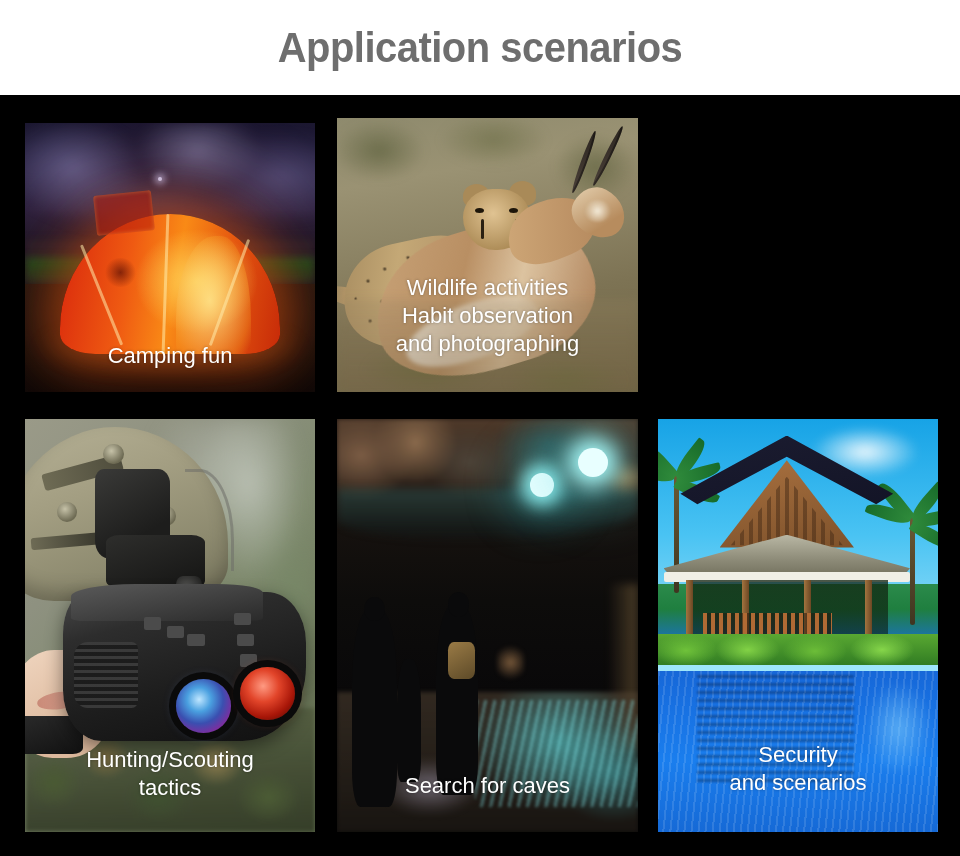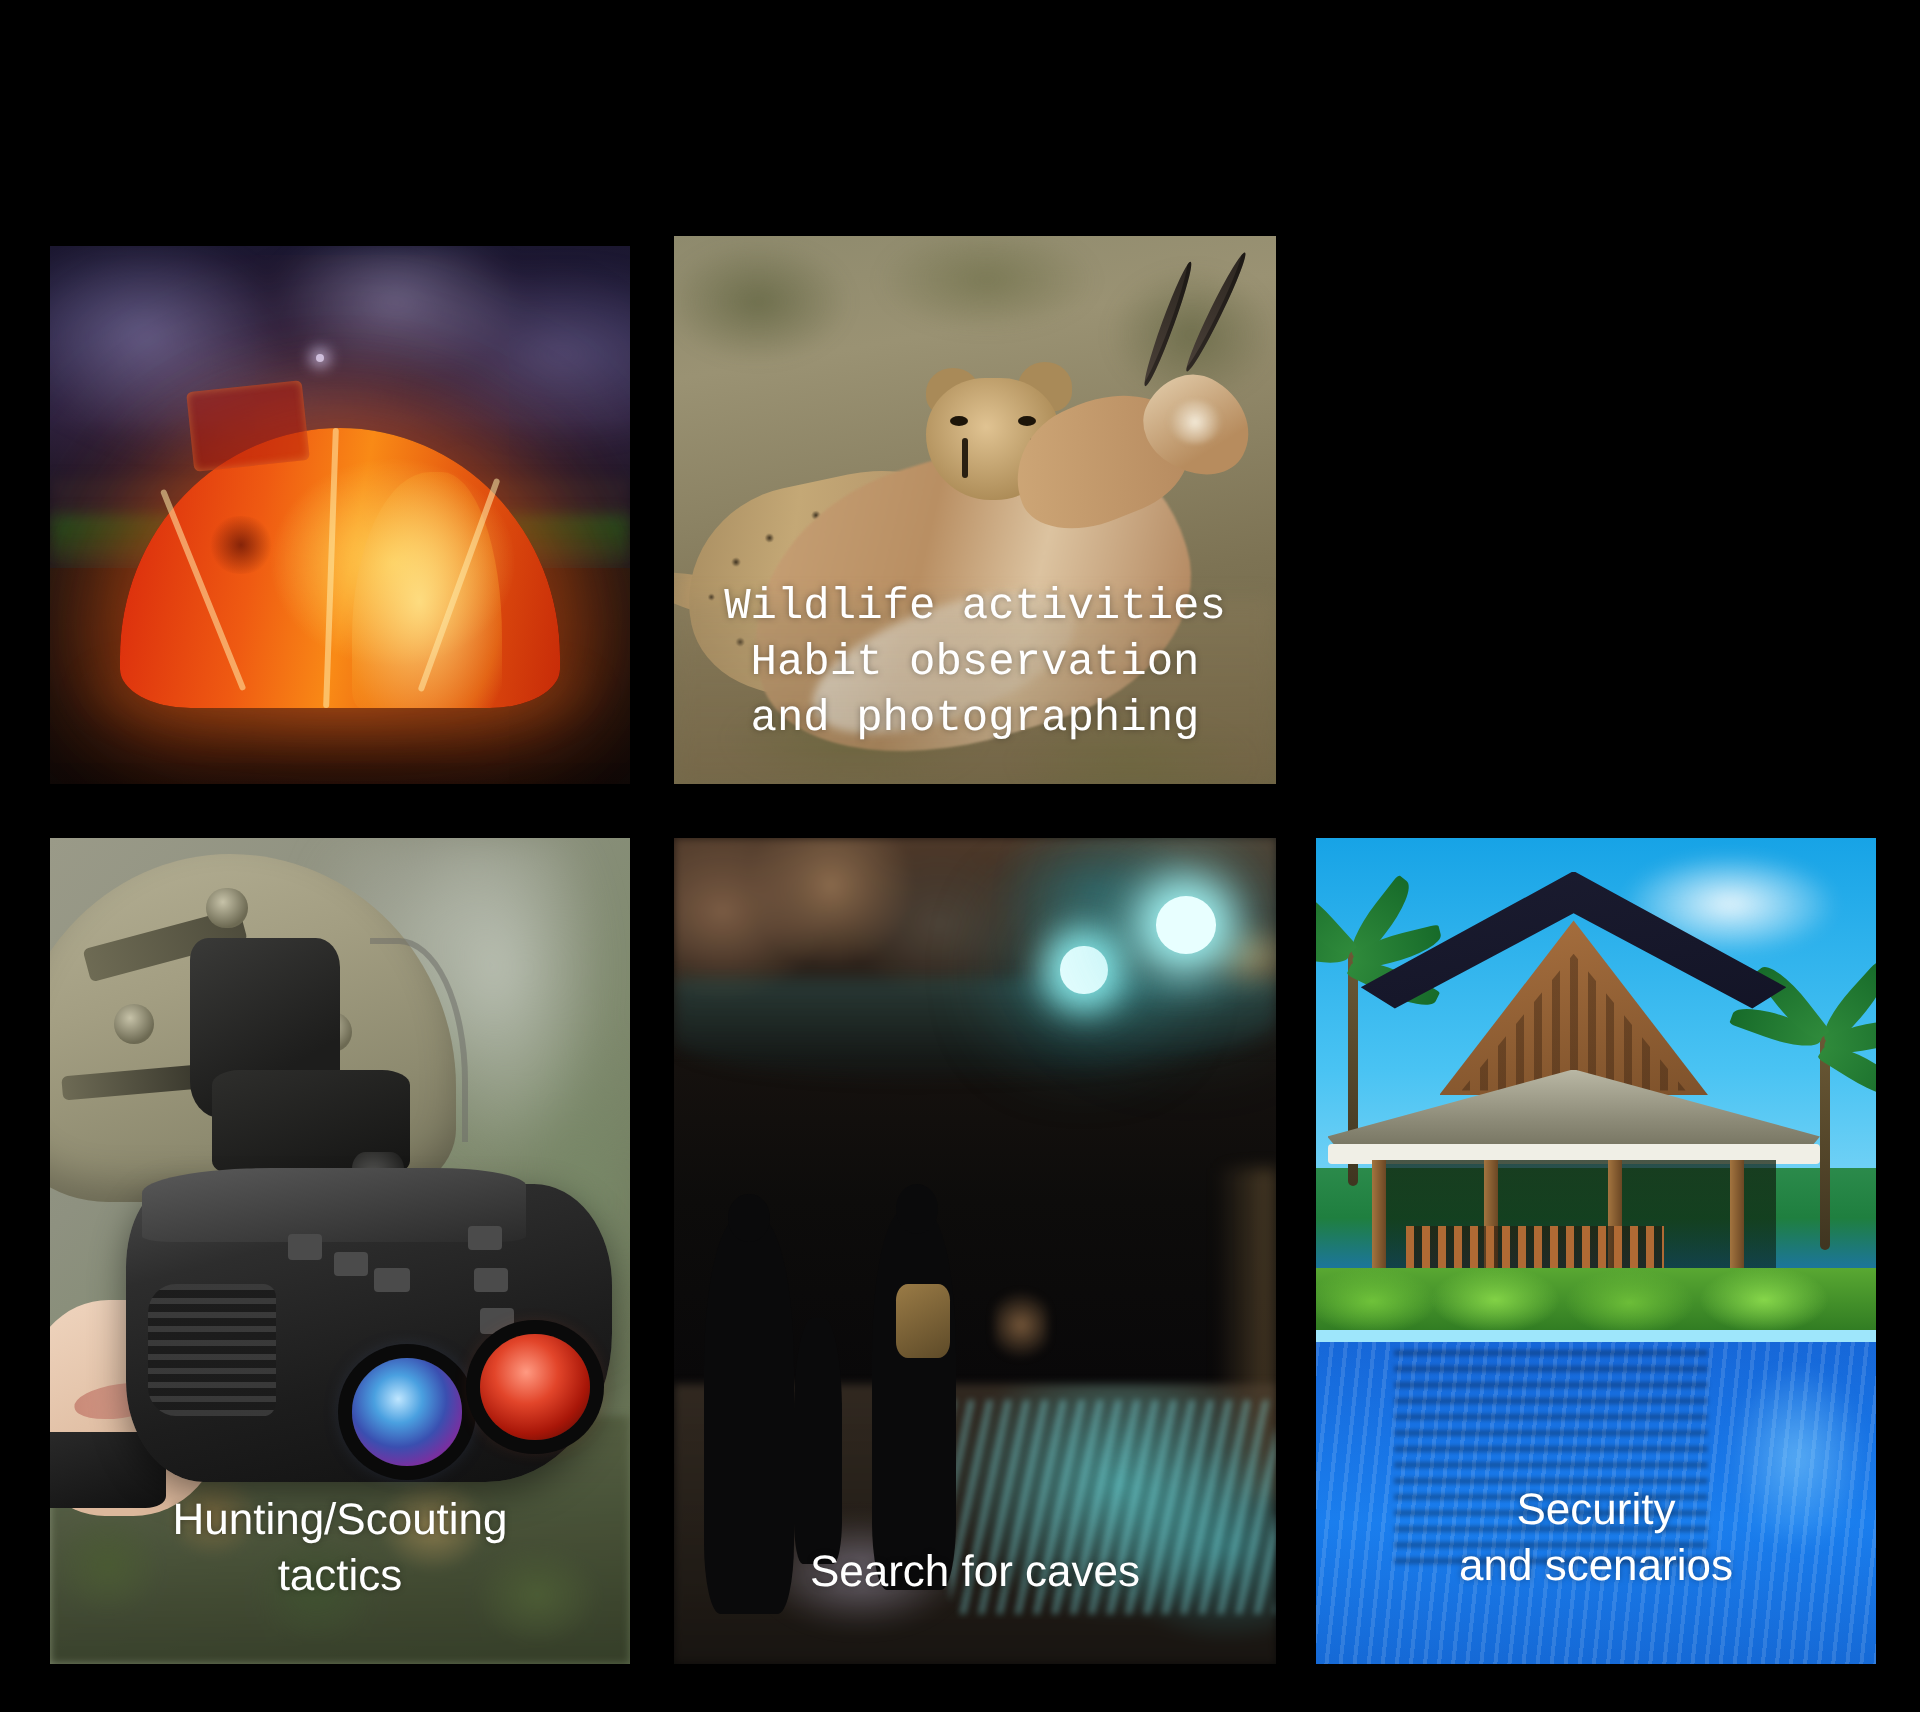--- a/index.html
+++ b/index.html
@@ -39,21 +39,21 @@
   
   .c1{left:25px;top:28px;width:290px;height:269px;}
   .c2{left:337px;top:23px;width:301px;height:274px;}
   .c3{left:658px;top:23px;width:280px;height:274px;}
   
   .c4{left:25px;top:324px;width:290px;height:413px;}
   .c5{left:337px;top:324px;width:301px;height:413px;}
   .c6{left:658px;top:324px;width:280px;height:413px;}
 
   .cap1{bottom:22px;}
-  .cap2{bottom:18px;font-family:Liberation Mono, monospace;}
+  .cap2{bottom:34px;}
   .cap3{bottom:22px;}
   .cap4{bottom:30px;}
   .cap5{bottom:32px;}
   .cap6{bottom:35px;}
 
   
   .s1{background:linear-gradient(180deg,#1b1730 0%,#241d3c 18%,#2a2140 32%,#171527 46%,#121020 56%,#0d0c16 72%,#100c0c 100%);}
   .s1 .clouds{
     position:absolute;left:-10%;top:0;width:120%;height:48%;
     background:
@@ -433,40 +433,44 @@
     filter:blur(1px);
   }
   .s6 .reflhi{position:absolute;left:74%;top:64%;width:24%;height:22%;
     background:radial-gradient(ellipse,rgba(140,215,255,.55),transparent 72%);filter:blur(4px);}
 </style>
 </head>
 <body>
 
 <div id="page">
 
+  <div class="header">
+    <div class="header-title">Application scenarios</div>
+  </div>
 
   <div class="grid">
 
     <div class="card c1">
       <div class="scene s1">
         <div class="clouds"></div>
         <div class="star"></div>
         <div class="hill"></div>
         <div class="grass"></div>
         <div class="grass2"></div>
         <div class="ground"></div>
         <div class="glowfloor"></div>
         <div class="tent"></div>
         <div class="door"></div>
         <div class="win"></div>
         <div class="logo"></div>
         <div class="seam a"></div>
         <div class="seam b"></div>
         <div class="seam c"></div>
       </div>
+      <div class="caption cap1">Camping fun</div>
     </div>
 
     <div class="card c2">
       <div class="scene s2">
         <div class="brush"></div>
         <div class="ch-tail"></div>
         <div class="ch-body"></div>
         <div class="ch-spots"></div>
         <div class="gaz-body"></div>
         <div class="gaz-white"></div>

